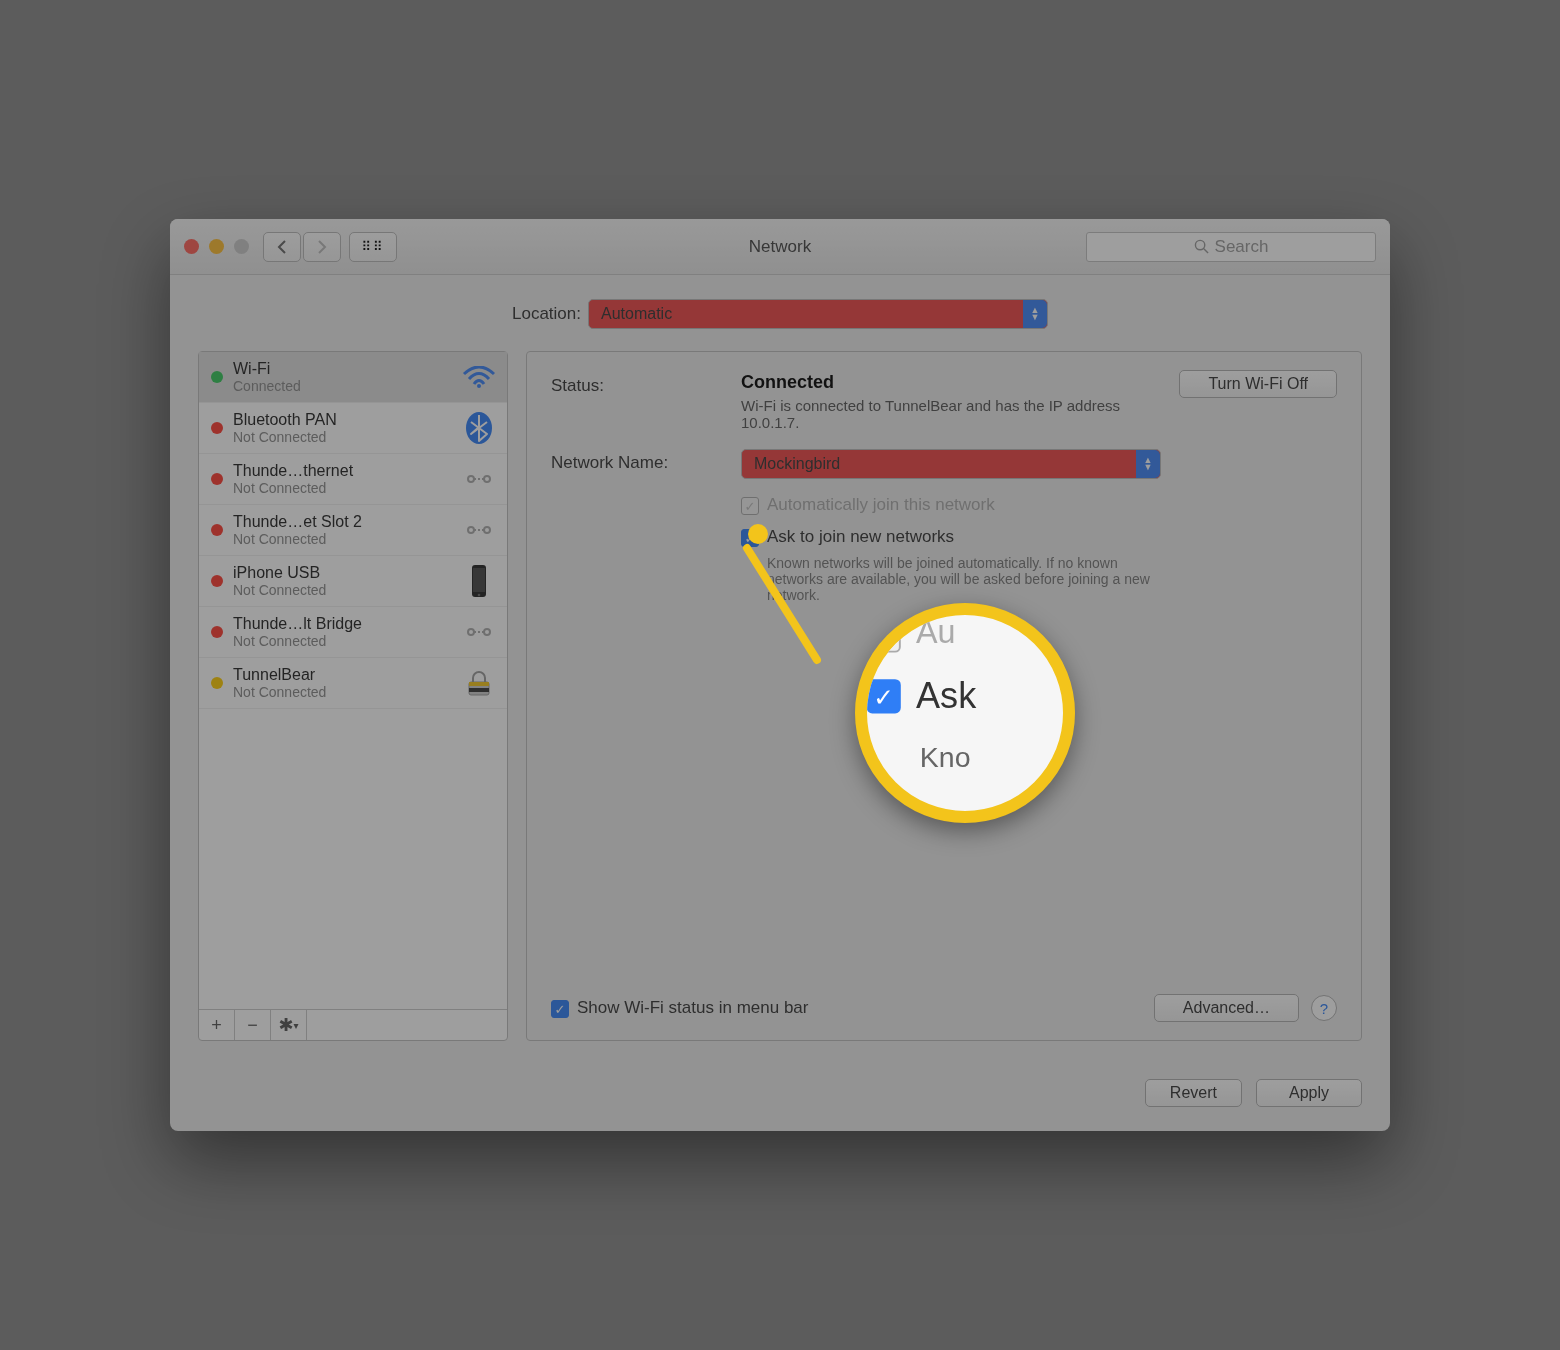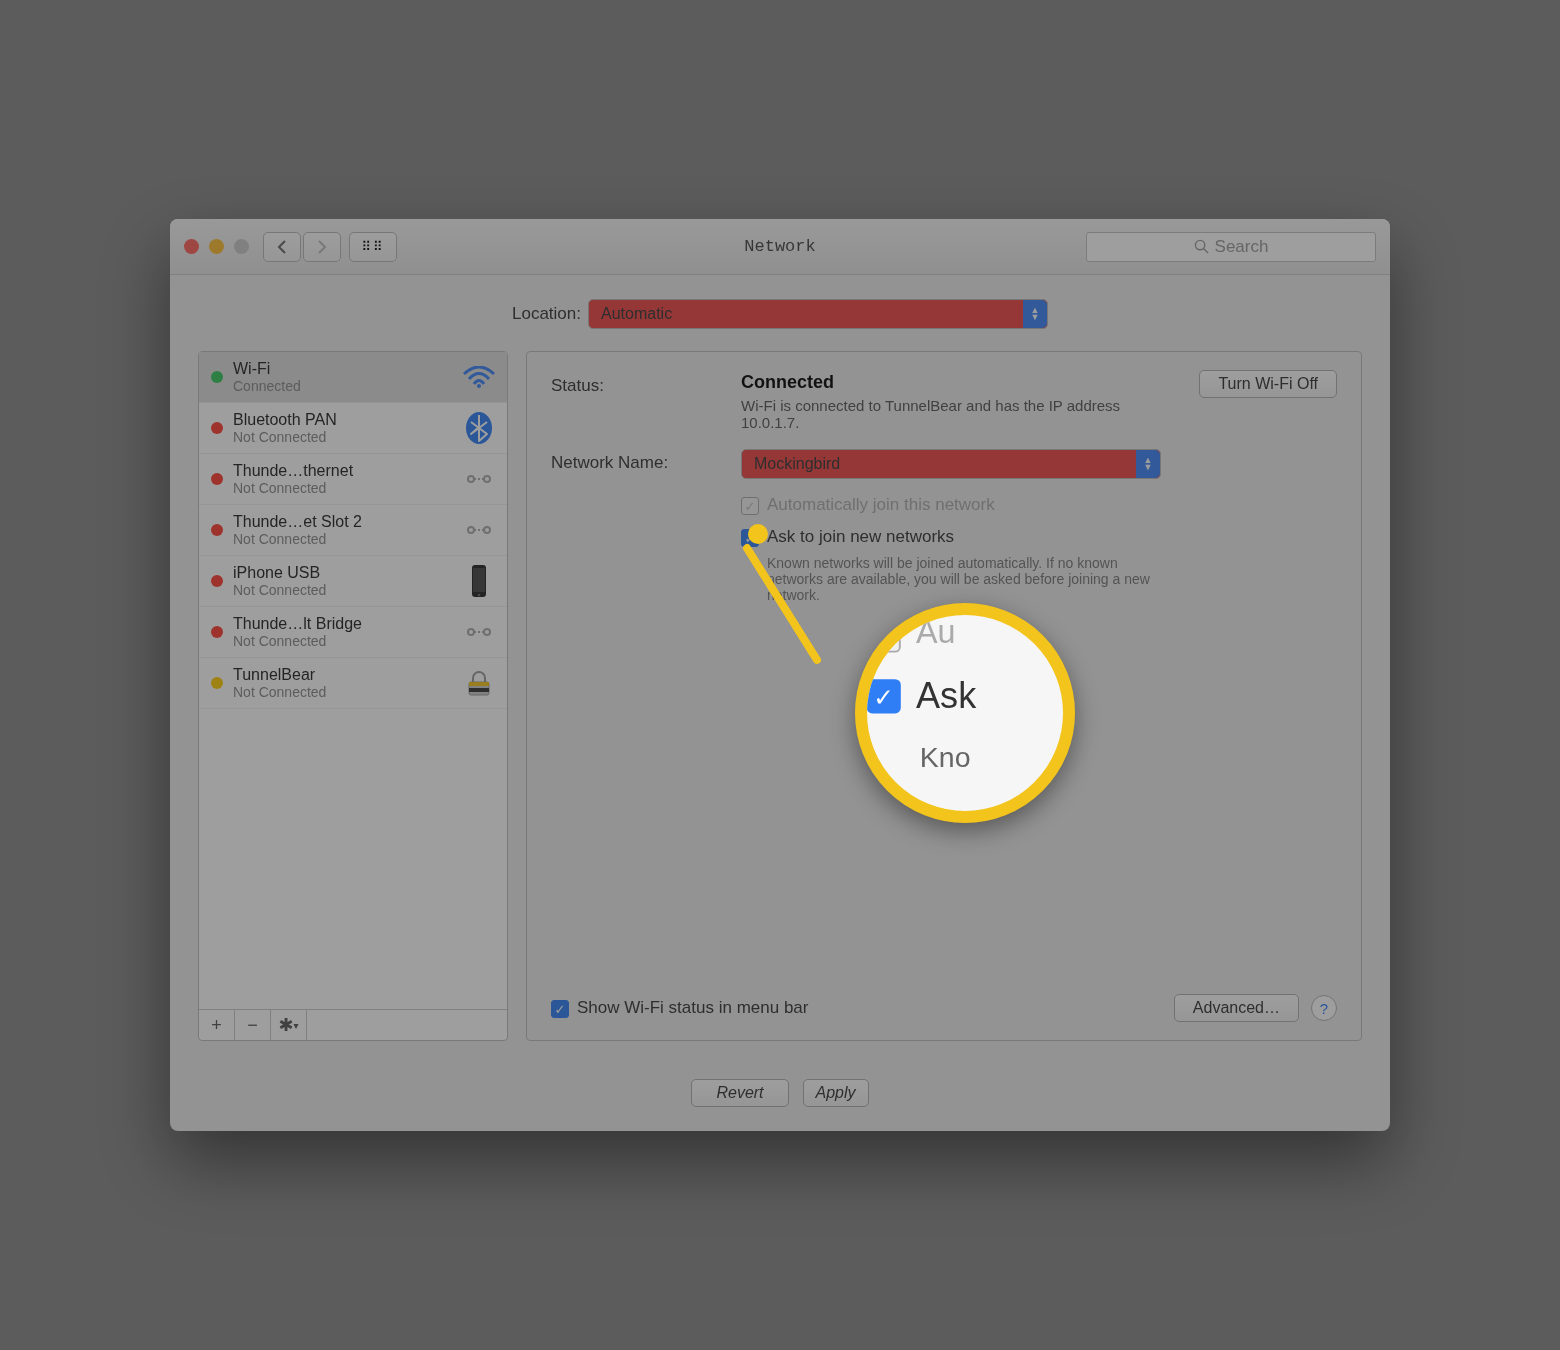--- a/index.html
+++ b/index.html
@@ -37,21 +37,21 @@
 .dot.g { background: #c9c9c9; }
 .tb-btn {
   height: 30px; background: linear-gradient(#fdfdfd,#f1f1f1);
   border: 1px solid #b8b8b8; border-radius: 5px;
   display: flex; align-items: center; justify-content: center;
   padding: 0 10px; font-size: 15px;
 }
 .nav-group { display: flex; gap: 2px; }
 .nav-group .tb-btn { width: 38px; padding: 0; }
 .grid-btn { width: 48px; margin-left: 8px; letter-spacing: 2px; font-size: 13px; }
-.win-title { position: absolute; left: 50%; transform: translateX(-50%); font-size: 17px; color: #444; font-family: Liberation Mono, monospace; }
+.win-title { position: absolute; left: 50%; transform: translateX(-50%); font-size: 17px; color: #444; }
 .search {
   margin-left: auto; width: 290px; height: 30px;
   border: 1px solid #c2c2c2; border-radius: 3px;
   display: flex; align-items: center; justify-content: center;
   color: #999; font-size: 17px; gap: 6px;
   background: #fff;
 }
 .content { padding: 24px 28px 22px; }
 .loc-row { display: flex; align-items: center; justify-content: center; gap: 7px; margin-bottom: 22px; }
 .loc-label { font-size: 17px; color: #333; }
@@ -86,40 +86,40 @@
 .sb-footer { display: flex; border-top: 1px solid #c8c8c8; }
 .sb-fbtn { width: 36px; height: 30px; border-right: 1px solid #c8c8c8; display: flex; align-items: center; justify-content: center; font-size: 18px; color: #555; }
 .detail { flex: 1; border: 1px solid #bcbcbc; border-radius: 4px; padding: 20px 24px; background: #ececec; position: relative; height: 690px; }
 .drow { display: flex; margin-bottom: 18px; }
 .dlabel { width: 190px; font-size: 17px; color: #333; padding-right: 12px; padding-top: 4px; }
 .dval { flex: 1; }
 .status-val { font-size: 18px; font-weight: 600; }
 .status-desc { font-size: 15px; color: #555; margin-top: 4px; max-width: 440px; }
 .turnoff { position: absolute; right: 24px; top: 18px; }
 .mac-btn {
-  height: 28px; padding: 0 18px; background: linear-gradient(#fff,#f0f0f0);
+  height: 28px; padding: 0 28px; background: linear-gradient(#fff,#f0f0f0);
   border: 1px solid #b0b0b0; border-radius: 5px; font-size: 16px; color: #333;
   display: inline-flex; align-items: center;
 }
 .net-select { width: 420px; }
 .cb-row { display: flex; align-items: flex-start; gap: 8px; margin-bottom: 12px; margin-left: 0; }
 .cb {
   width: 18px; height: 18px; border: 1px solid #aaa; border-radius: 3px;
   display: inline-flex; align-items: center; justify-content: center;
   font-size: 13px; flex-shrink: 0; margin-top: 2px;
 }
 .cb.checked { background: #2f7ef6; border-color: #2f7ef6; color: #fff; }
 .cb.disabled { background: #f0f0f0; color: #bbb; }
 .cb-label { font-size: 17px; color: #333; }
 .cb-label.dis { color: #aaa; }
 .cb-help { font-size: 14px; color: #777; max-width: 390px; margin-top: 4px; }
 .bottom-row { position: absolute; left: 24px; right: 24px; bottom: 18px; display: flex; align-items: center; }
 .bottom-row .cb-row { margin-bottom: 0; }
 .help-btn { width: 26px; height: 26px; border: 1px solid #b0b0b0; border-radius: 50%; display: flex; align-items: center; justify-content: center; color: #2f7ef6; font-size: 15px; margin-left: 12px; background: #fff; }
-.footer { display: flex; justify-content: center; gap: 14px; padding: 16px 28px 24px; font-style: italic; }
+.footer { display: flex; justify-content: flex-end; gap: 14px; padding: 16px 28px 24px; }
 
 
 .magnifier {
   position: absolute; width: 220px; height: 220px; border-radius: 50%;
   border: 12px solid #f3c41b;
   background: #f6f6f6; overflow: hidden;
   left: 855px; top: 603px; z-index: 2000;
   box-shadow: 0 8px 25px rgba(0,0,0,0.4);
 }
 .mag-inner { transform: scale(1.9); transform-origin: 30px 30px; padding: 14px 10px; }
@@ -336,21 +336,21 @@
           <div style="flex:1"></div>
           <div class="mac-btn">Advanced…</div>
           <div class="help-btn">?</div>
         </div>
       </div>
     </div>
 
   </div>
   <div class="footer">
     <div class="mac-btn" style="padding:0 24px">Revert</div>
-    <div class="mac-btn" style="padding:0 12px">Apply</div>
+    <div class="mac-btn" style="padding:0 32px">Apply</div>
   </div>
 </div>
 
 <div class="dim-overlay"></div>
 <div class="mag-anchor"></div>
 <div class="mag-line"></div>
 <div class="magnifier">
   <div class="mag-inner">
     <div class="cb-row" style="margin-left:4px">
       <div class="cb disabled">✓</div>

